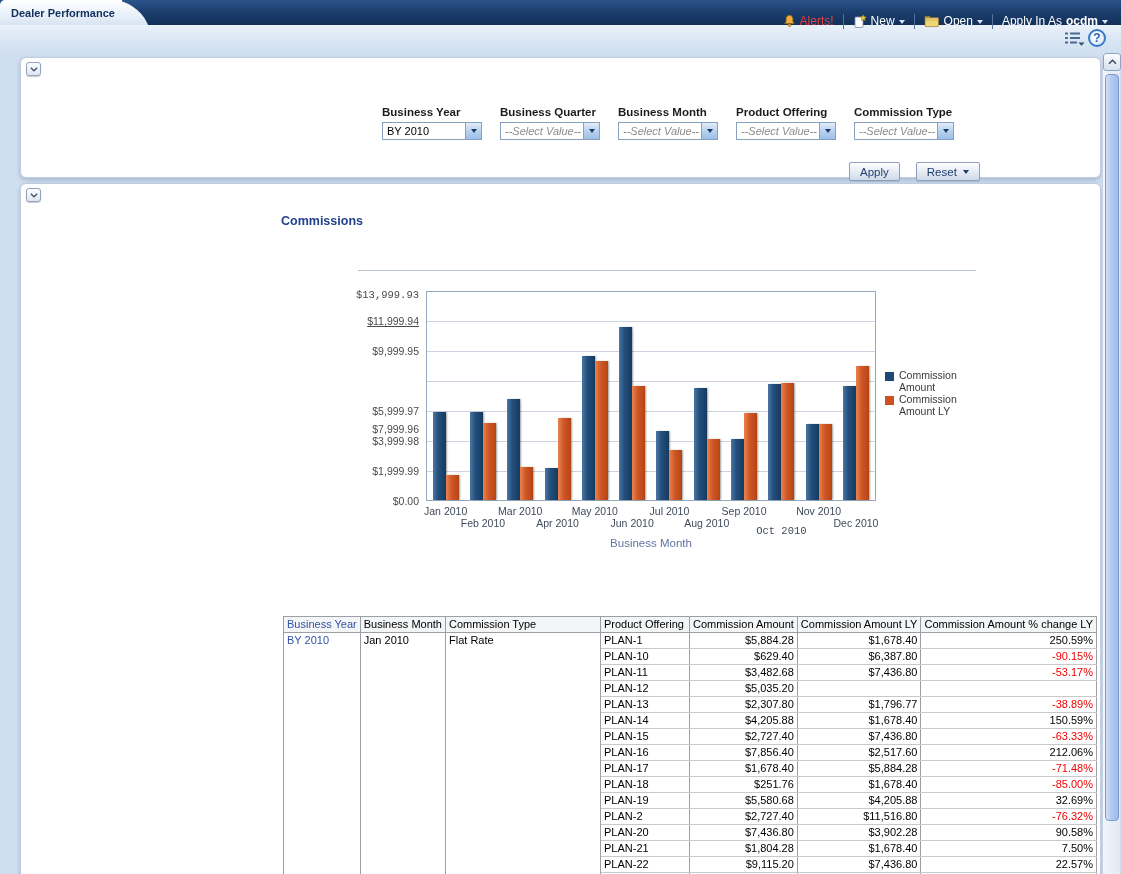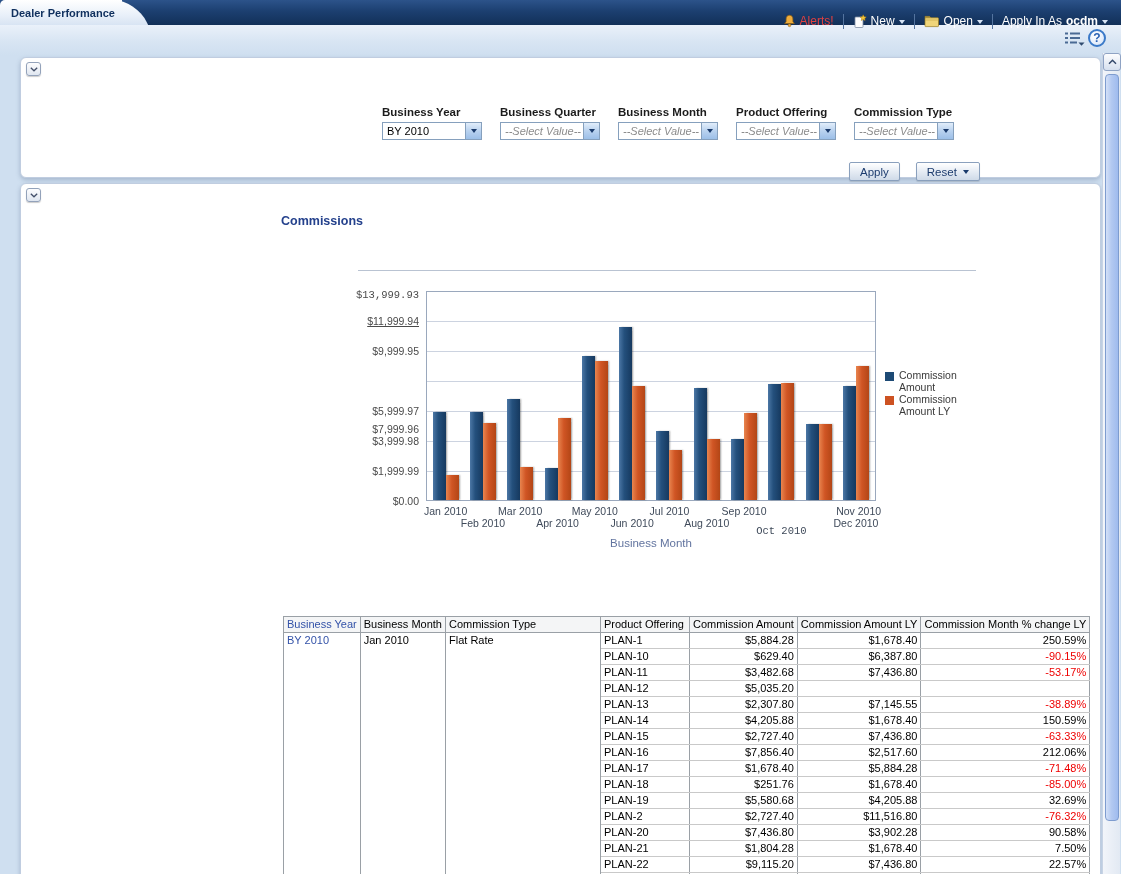--- a/index.html
+++ b/index.html
@@ -320,21 +320,21 @@
       <div class="x-label" style="left: 19.65px; top: 0px;">Jan 2010</div>
       <div class="x-label" style="left: 56.95px; top: 12px;">Feb 2010</div>
       <div class="x-label" style="left: 94.25px; top: 0px;">Mar 2010</div>
       <div class="x-label" style="left: 131.55px; top: 12px;">Apr 2010</div>
       <div class="x-label" style="left: 168.85px; top: 0px;">May 2010</div>
       <div class="x-label" style="left: 206.15px; top: 12px;">Jun 2010</div>
       <div class="x-label" style="left: 243.45px; top: 0px;">Jul 2010</div>
       <div class="x-label" style="left: 280.75px; top: 12px;">Aug 2010</div>
       <div class="x-label" style="left: 318.05px; top: 0px;">Sep 2010</div>
       <div class="x-label" style="left: 355.35px; top: 20px; font-family: Liberation Mono, monospace;">Oct 2010</div>
-      <div class="x-label" style="left: 392.65px; top: 0px; margin-left: 40px;">Nov 2010</div>
+      <div class="x-label" style="left: 392.65px; top: 0px;">Nov 2010</div>
       <div class="x-label" style="left: 429.95px; top: 12px;">Dec 2010</div>
     </div>
   <div class="axis-title">Business Month</div>
   <div class="legend" id="chart-legend">
       <div class="legend-item">
         <span class="legend-swatch s0"></span>
         <span class="legend-text">Commission Amount</span>
       </div>
       <div class="legend-item">
         <span class="legend-swatch s1"></span>
@@ -354,21 +354,21 @@
           <col style="width: 156px;">
         </colgroup>
       <thead>
           <tr id="table-head-row">
             <th class="blue">Business Year</th>
             <th>Business Month</th>
             <th>Commission Type</th>
             <th>Product Offering</th>
             <th>Commission Amount</th>
             <th>Commission Amount LY</th>
-            <th>Commission Month % change LY</th>
+            <th>Commission Amount % change LY</th>
           </tr>
         </thead>
       <tbody id="table-body">
           <tr>
             <td class="vt link" rowspan="16">BY 2010</td>
             <td class="vt" rowspan="16">Jan 2010</td>
             <td class="vt" rowspan="16">Flat Rate</td>
             <td>PLAN-1</td>
             <td class="num">$5,884.28</td>
             <td class="num">$1,678.40</td>
@@ -388,21 +388,21 @@
           </tr>
           <tr>
             <td>PLAN-12</td>
             <td class="num">$5,035.20</td>
             <td class="num"></td>
             <td class="num"></td>
           </tr>
           <tr>
             <td>PLAN-13</td>
             <td class="num">$2,307.80</td>
-            <td class="num">$7,145.55</td>
+            <td class="num">$1,796.77</td>
             <td class="num neg">-38.89%</td>
           </tr>
           <tr>
             <td>PLAN-14</td>
             <td class="num">$4,205.88</td>
             <td class="num">$1,678.40</td>
             <td class="num">150.59%</td>
           </tr>
           <tr>
             <td>PLAN-15</td>

